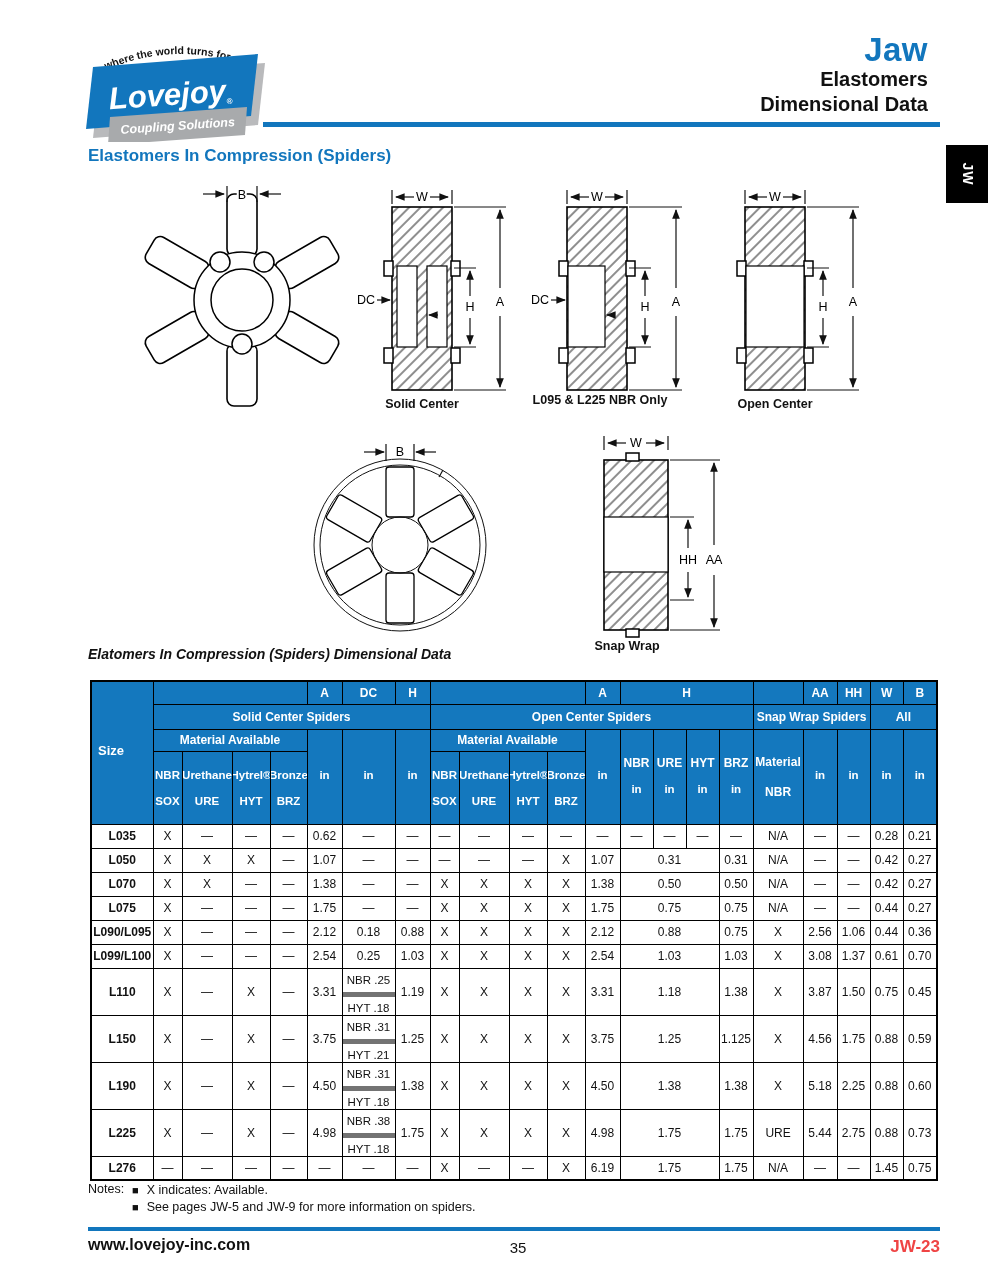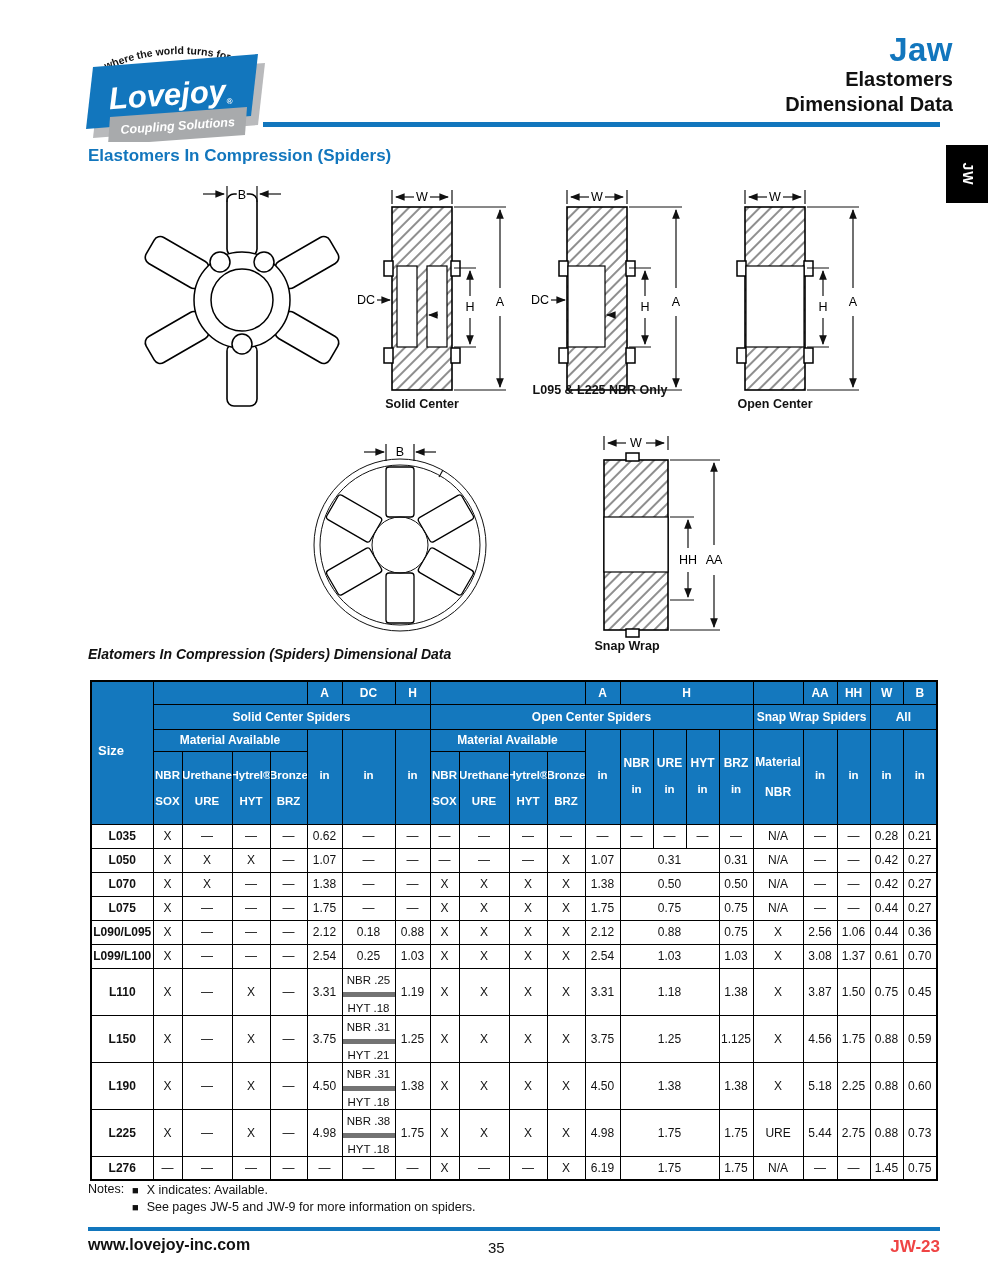--- a/index.html
+++ b/index.html
@@ -2,21 +2,21 @@
 <html style="--blue: #1276BD; --tblue: #1478BE;"><head>
 <meta charset="utf-8">
 <style>
   :root { --blue:#1276BD; --tblue:#1478BE; }
   * { margin:0; padding:0; box-sizing:border-box; }
   body { background:#e8e8e8; font-family:"Liberation Sans",sans-serif; }
   .page { position:relative; width:1000px; height:1280px; background:#ffffff; margin:0 auto; overflow:hidden; }
 
   
   .logo-svg { position:absolute; left:83px; top:22px; }
-  .head-titles { position:absolute; top:33px; right:47px; text-align:right;margin-left:29px; }
+  .head-titles { position:absolute; top:33px; right:72px; text-align:right;margin-left:29px; }
   .t-jaw { font-size:33px; font-weight:bold; color:var(--blue); line-height:34px; letter-spacing:.5px; }
   .t-sub { font-size:20px; font-weight:bold; color:#111; line-height:25px; }
   .blue-rule { position:absolute; left:263px; top:122px; width:677px; height:5px; background:var(--blue); }
   .jw-tab { position:absolute; left:946px; top:145px; width:42px; height:58px; background:#000; display:flex; align-items:center; justify-content:center; }
   .jw-tab span { color:#fff; font-weight:bold; font-size:14px; transform:rotate(90deg); letter-spacing:1px; }
   .section-title { position:absolute; left:88px; top:146px; font-size:17px; font-weight:bold; color:var(--blue); }
 
   
   .diagrams { position:absolute; left:88px; top:180px; }
   .cap { position:absolute; transform:translateX(-50%); font-size:12.5px; font-weight:bold; color:#111; white-space:nowrap; }
@@ -47,21 +47,21 @@
   .dc-split .dc-half { height:23px; line-height:23px; font-size:11.5px; }
   .dc-split .dc-half + .dc-half { border-top:5px solid #737373; }
 
   
   .notes { position:absolute; left:88px; top:1182px; display:flex; font-size:12.5px; color:#111; }
   .notes-label { width:44px; }
   .note { display:flex; gap:8px; line-height:17px; }
   .bullet { font-size:11px; }
   .footer-rule { position:absolute; left:88px; top:1227px; width:852px; height:4px; background:var(--blue); }
   .footer-url { position:absolute; left:88px; top:1236px; font-size:16px; font-weight:bold; color:#111;text-align:right; }
-  .footer-page { position:absolute; left:488px; top:1239px; width:60px; text-align:left; font-size:15px; color:#111; }
+  .footer-page { position:absolute; left:488px; top:1239px; width:60px; text-align:center; font-size:15px; color:#111; }
   .footer-code { position:absolute; right:60px; top:1237px; font-size:17px; font-weight:bold; color:#ef4444; }
 </style>
 </head>
 <body>
 
 <div class="page">
 
   <svg class="logo-svg" width="188" height="120" viewBox="0 0 188 120">
     <defs>
         <path id="tagarc" d="M14 52 Q 94 14 174 48" fill="none"></path>
@@ -222,21 +222,21 @@
       <line class="ln" x1="688" y1="572" x2="688" y2="597" marker-end="url(#ar)"></line>
       <text class="dim" x="688" y="564">HH</text>
       <path class="thin" d="M670 460H720 M670 630H720"></path>
       <line class="ln" x1="714" y1="545" x2="714" y2="463" marker-end="url(#ar)"></line>
       <line class="ln" x1="714" y1="575" x2="714" y2="627" marker-end="url(#ar)"></line>
       <text class="dim" x="714" y="564">AA</text>
     </g>
   </svg>
 
   <div class="cap" style="left:422px; top:397px;">Solid Center</div>
-  <div class="cap" style="left:600px; top:383px;">L095 &amp; L225 NBR Only</div>
+  <div class="cap" style="left:600px; top:393px;">L095 &amp; L225 NBR Only</div>
   <div class="cap" style="left:775px; top:397px;">Open Center</div>
   <div class="cap" style="left:627px; top:639px;">Snap Wrap</div>
 
   <div class="table-title">Elatomers In Compression (Spiders) Dimensional Data</div>
 
   <table class="dtable">
     <colgroup>
       <col style="width:62px">
         <col style="width:29px">
         <col style="width:50px">

